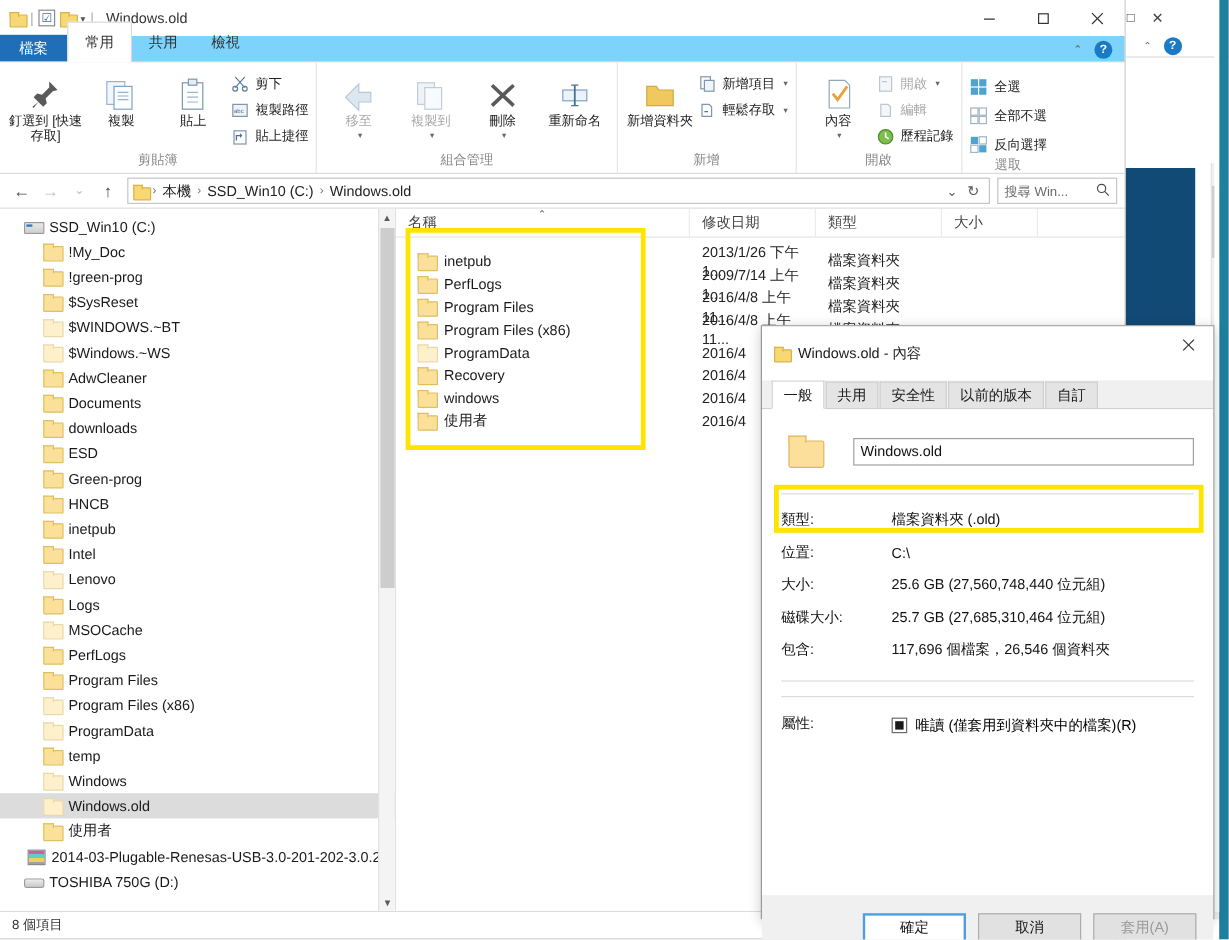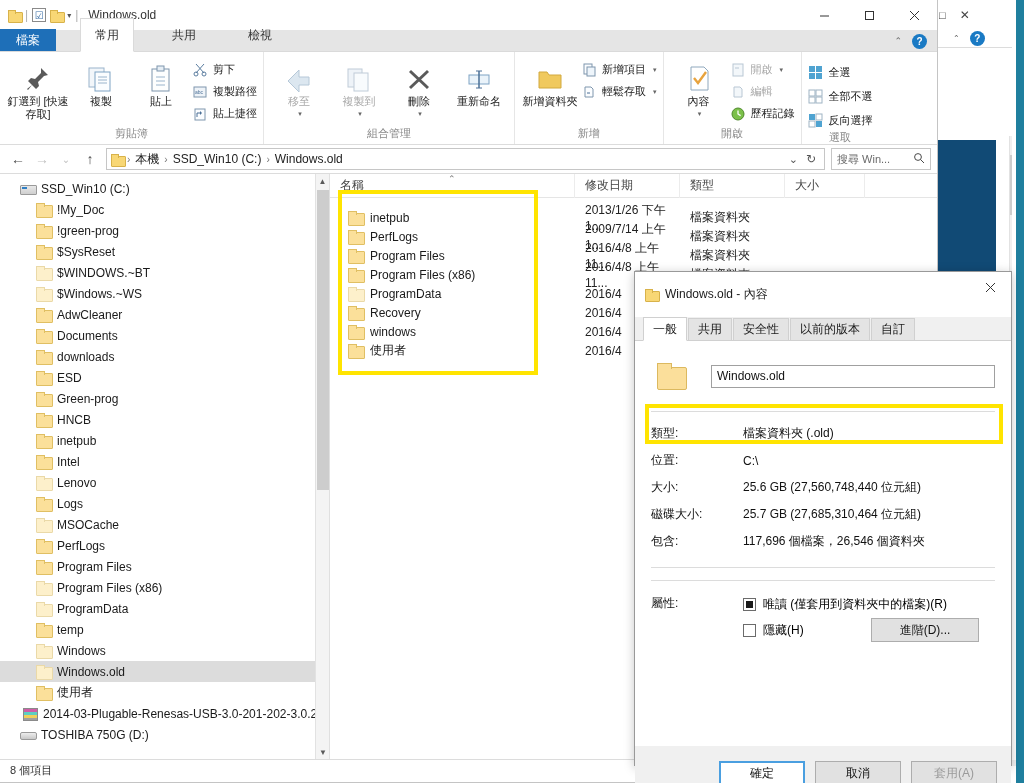--- a/index.html
+++ b/index.html
@@ -43,21 +43,21 @@
   .qat-caret { font-size:8px; color:#555; }
   .title-text { font-size:12px; color:#333; margin-left:6px; }
 
   .wincontrols { position:absolute; right:0; top:0; display:flex; height:30px; }
   .wc { width:45px; height:30px; display:flex; align-items:center; justify-content:center;
         font-size:12px; color:#333; }
   .wc svg { display:block; }
 
   
   .tabs { height:22px; display:flex; align-items:flex-end; border-bottom:1px solid #dadada;
-          background:#e5e5e5; position:relative;gap:24px;}
+          background:#7dd3fc; position:relative;}
   .tab { height:22px; padding:16px 14px; font-size:12px; color:#333; display:flex; align-items:center; }
   .tab.file { background:#1e6fb8; color:#fff; padding:0 16px; }
   .tab.active { background:#ffffff; border:1px solid #dadada; border-bottom:1px solid #ffffff;
                 margin-bottom:-1px; }
   .tabs-right { position:absolute; right:0; top:0; height:22px; display:flex; align-items:center;
                 gap:10px; padding-right:10px; }
   .chev-up { font-size:9px; color:#666; }
   .help-circle { width:15px; height:15px; border-radius:50%; background:#1a7ac4; color:#fff;
      font-size:10px; display:flex; align-items:center; justify-content:center; font-weight:bold;}
 
@@ -808,25 +808,20 @@
 
       <div class="hr" style="margin-top:12px;"></div>
 
       <div style="display:flex; margin-top:10px; position:relative;">
         <span class="plabel" style="padding-top:4px;">屬性:</span>
         <div style="flex:1;">
           <div class="attr-row">
             <span class="cb filled"></span>
             <span>唯讀 (僅套用到資料夾中的檔案)(R)</span>
           </div>
-          <div class="attr-row">
-            <span class="cb"></span>
-            <span>隱藏(H)</span>
-            <span class="adv-btn">進階(D)...</span>
-          </div>
         </div>
       </div>
     </div>
 
     <div class="dlg-foot">
       <div class="dbtn default">確定</div>
       <div class="dbtn">取消</div>
       <div class="dbtn dis">套用(A)</div>
     </div>
   </div>

